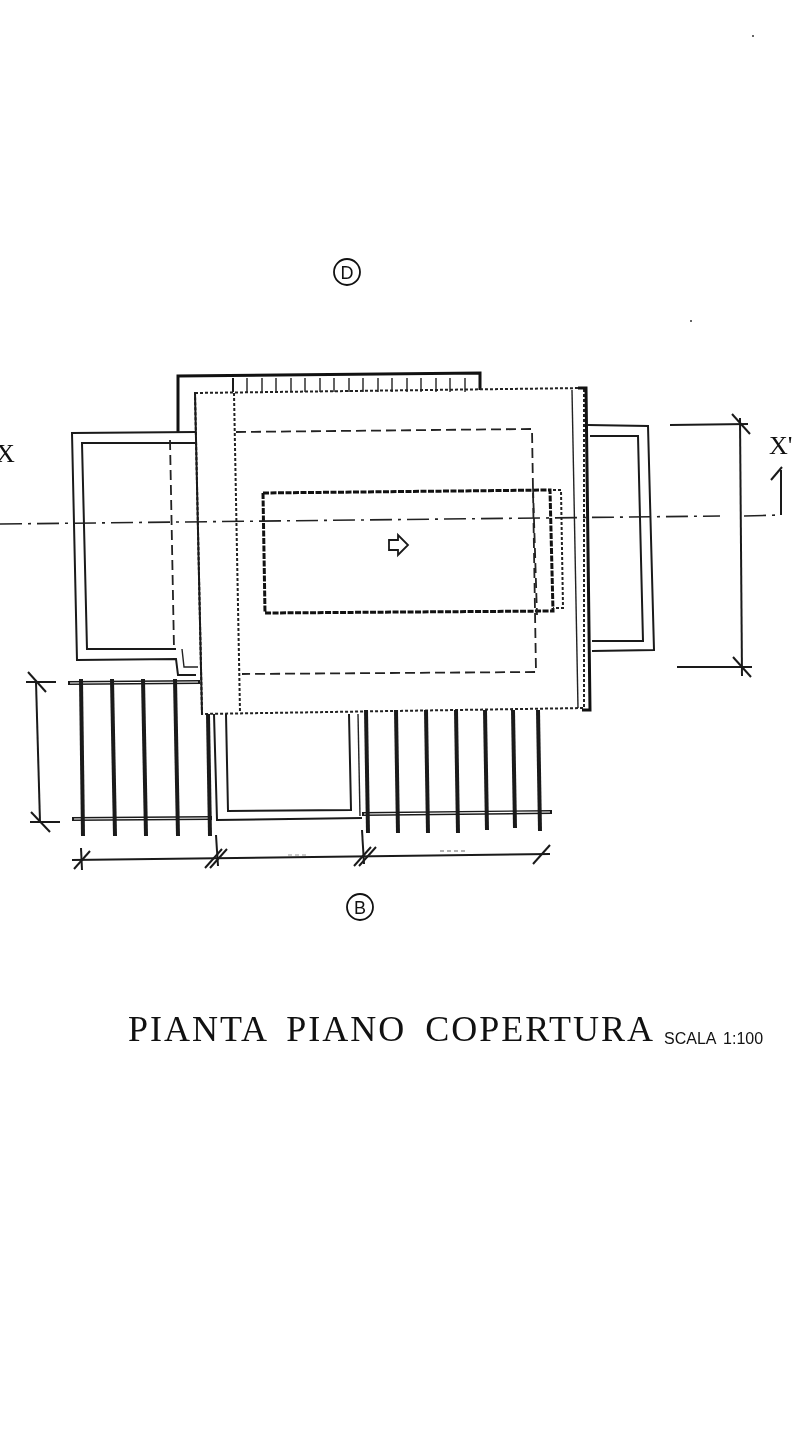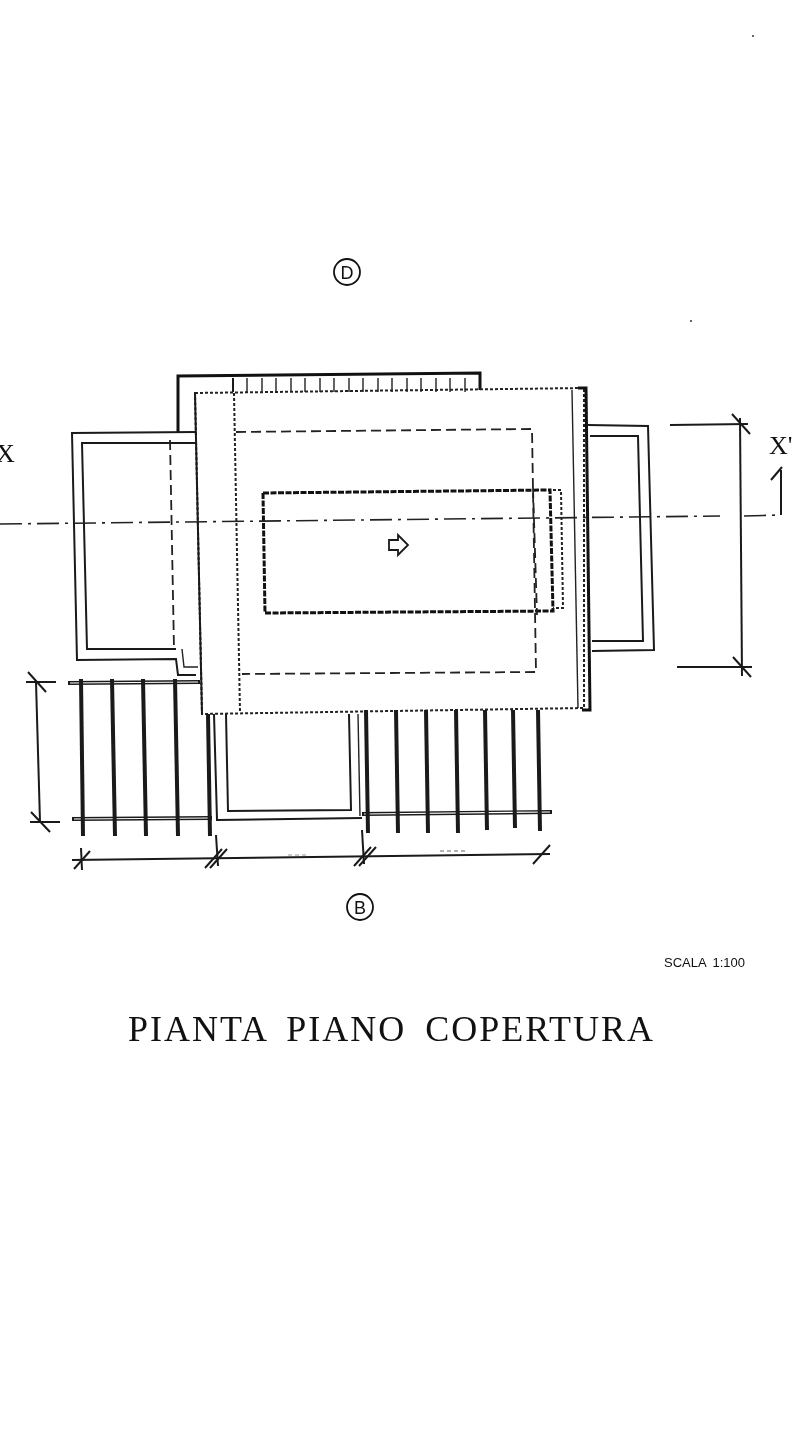--- a/index.html
+++ b/index.html
@@ -15,22 +15,22 @@
   .beam-inner { stroke: #fff; fill: none; stroke-width: 1.2; }
   .label-circle { stroke: #111; fill: #fff; stroke-width: 1.8; }
   .grid-letter { font-family: "Liberation Sans", sans-serif; font-size: 18px; fill: #111; text-anchor: middle; dominant-baseline: central; }
   .section-label { font-family: "Liberation Serif", serif; font-size: 26px; fill: #111; }
   .title {
     position: absolute; left: 128px; top: 972px;
     font-family: "Liberation Serif", serif; font-size: 36px; letter-spacing: 2px;
     color: #111; white-space: nowrap; word-spacing: 8px; margin-top: 36px;
   }
   .scale {
-    position: absolute; left: 664px; top: 955px;
-    font-family: "Liberation Sans", sans-serif; font-size: 13px; color: #111;
+    position: absolute; left: 664px; top: 1030px;
+    font-family: "Liberation Sans", sans-serif; font-size: 16px; color: #111;
     white-space: nowrap; word-spacing: 3px;
   }
   .speck { position: absolute; width: 2px; height: 2px; background: #666; }
 </style>
 </head>
 <body>
 
 <svg id="drawing" viewBox="0 0 810 1440" xmlns="http://www.w3.org/2000/svg">
 
   <g>

